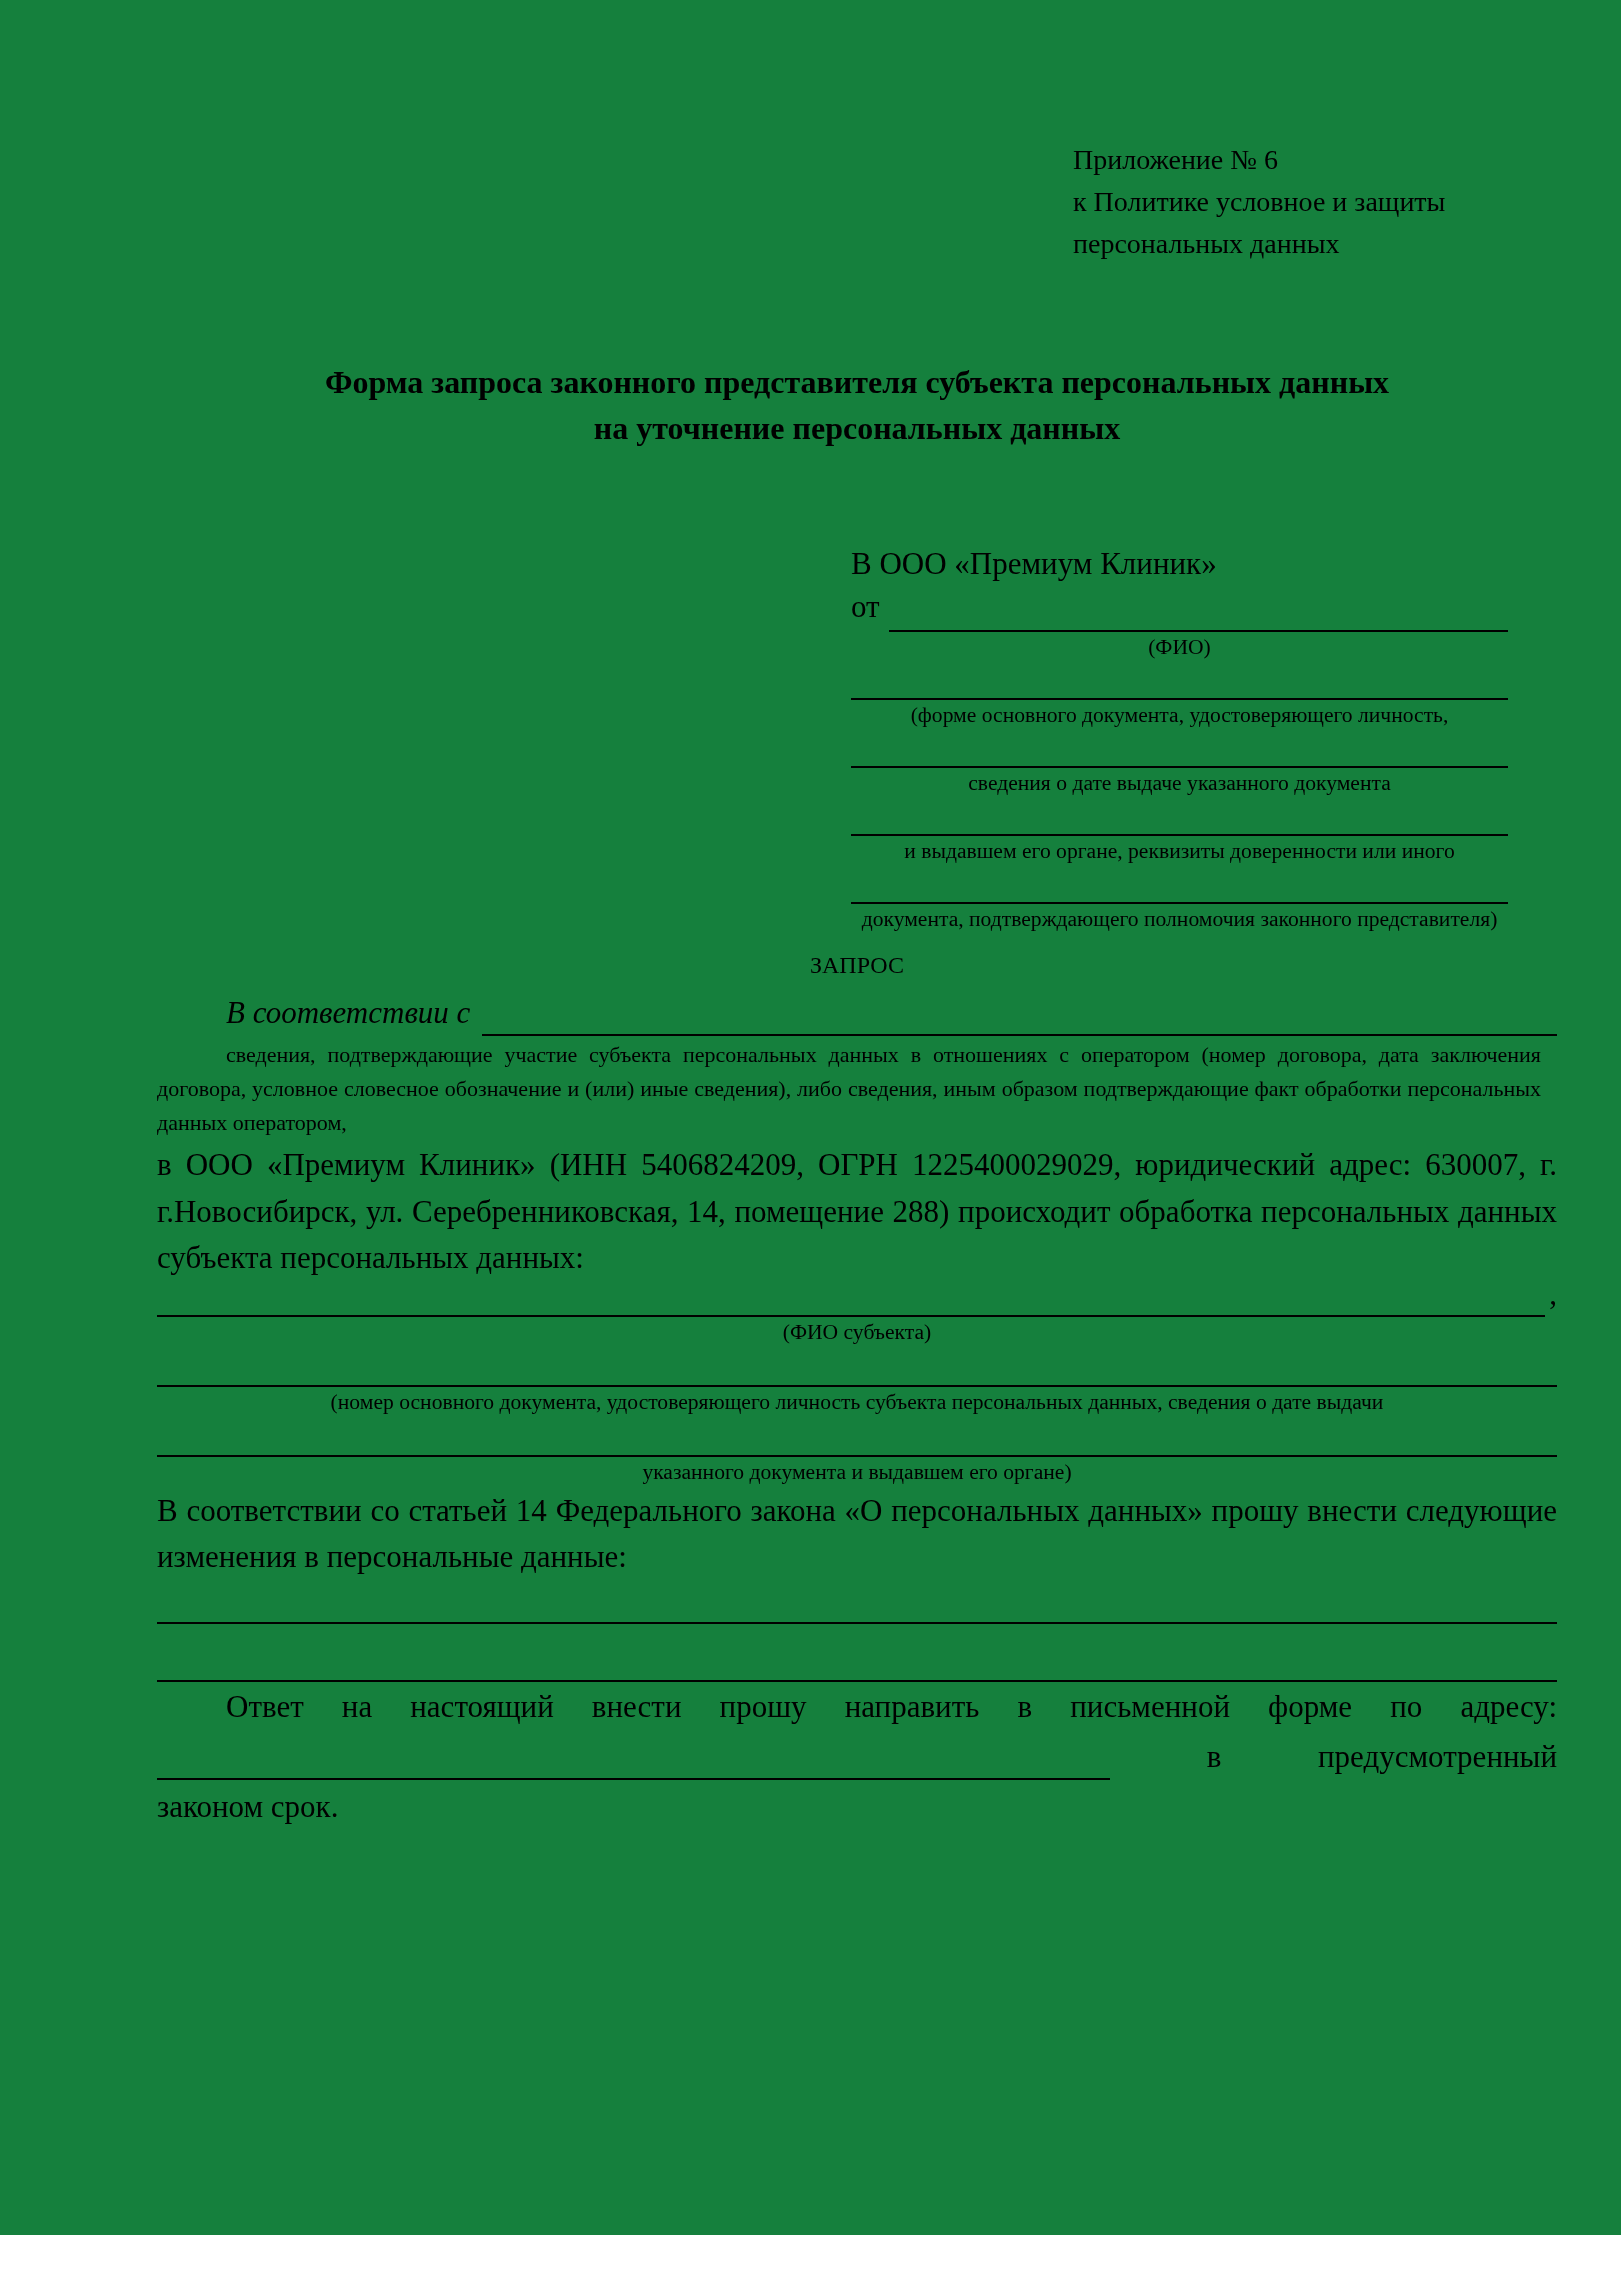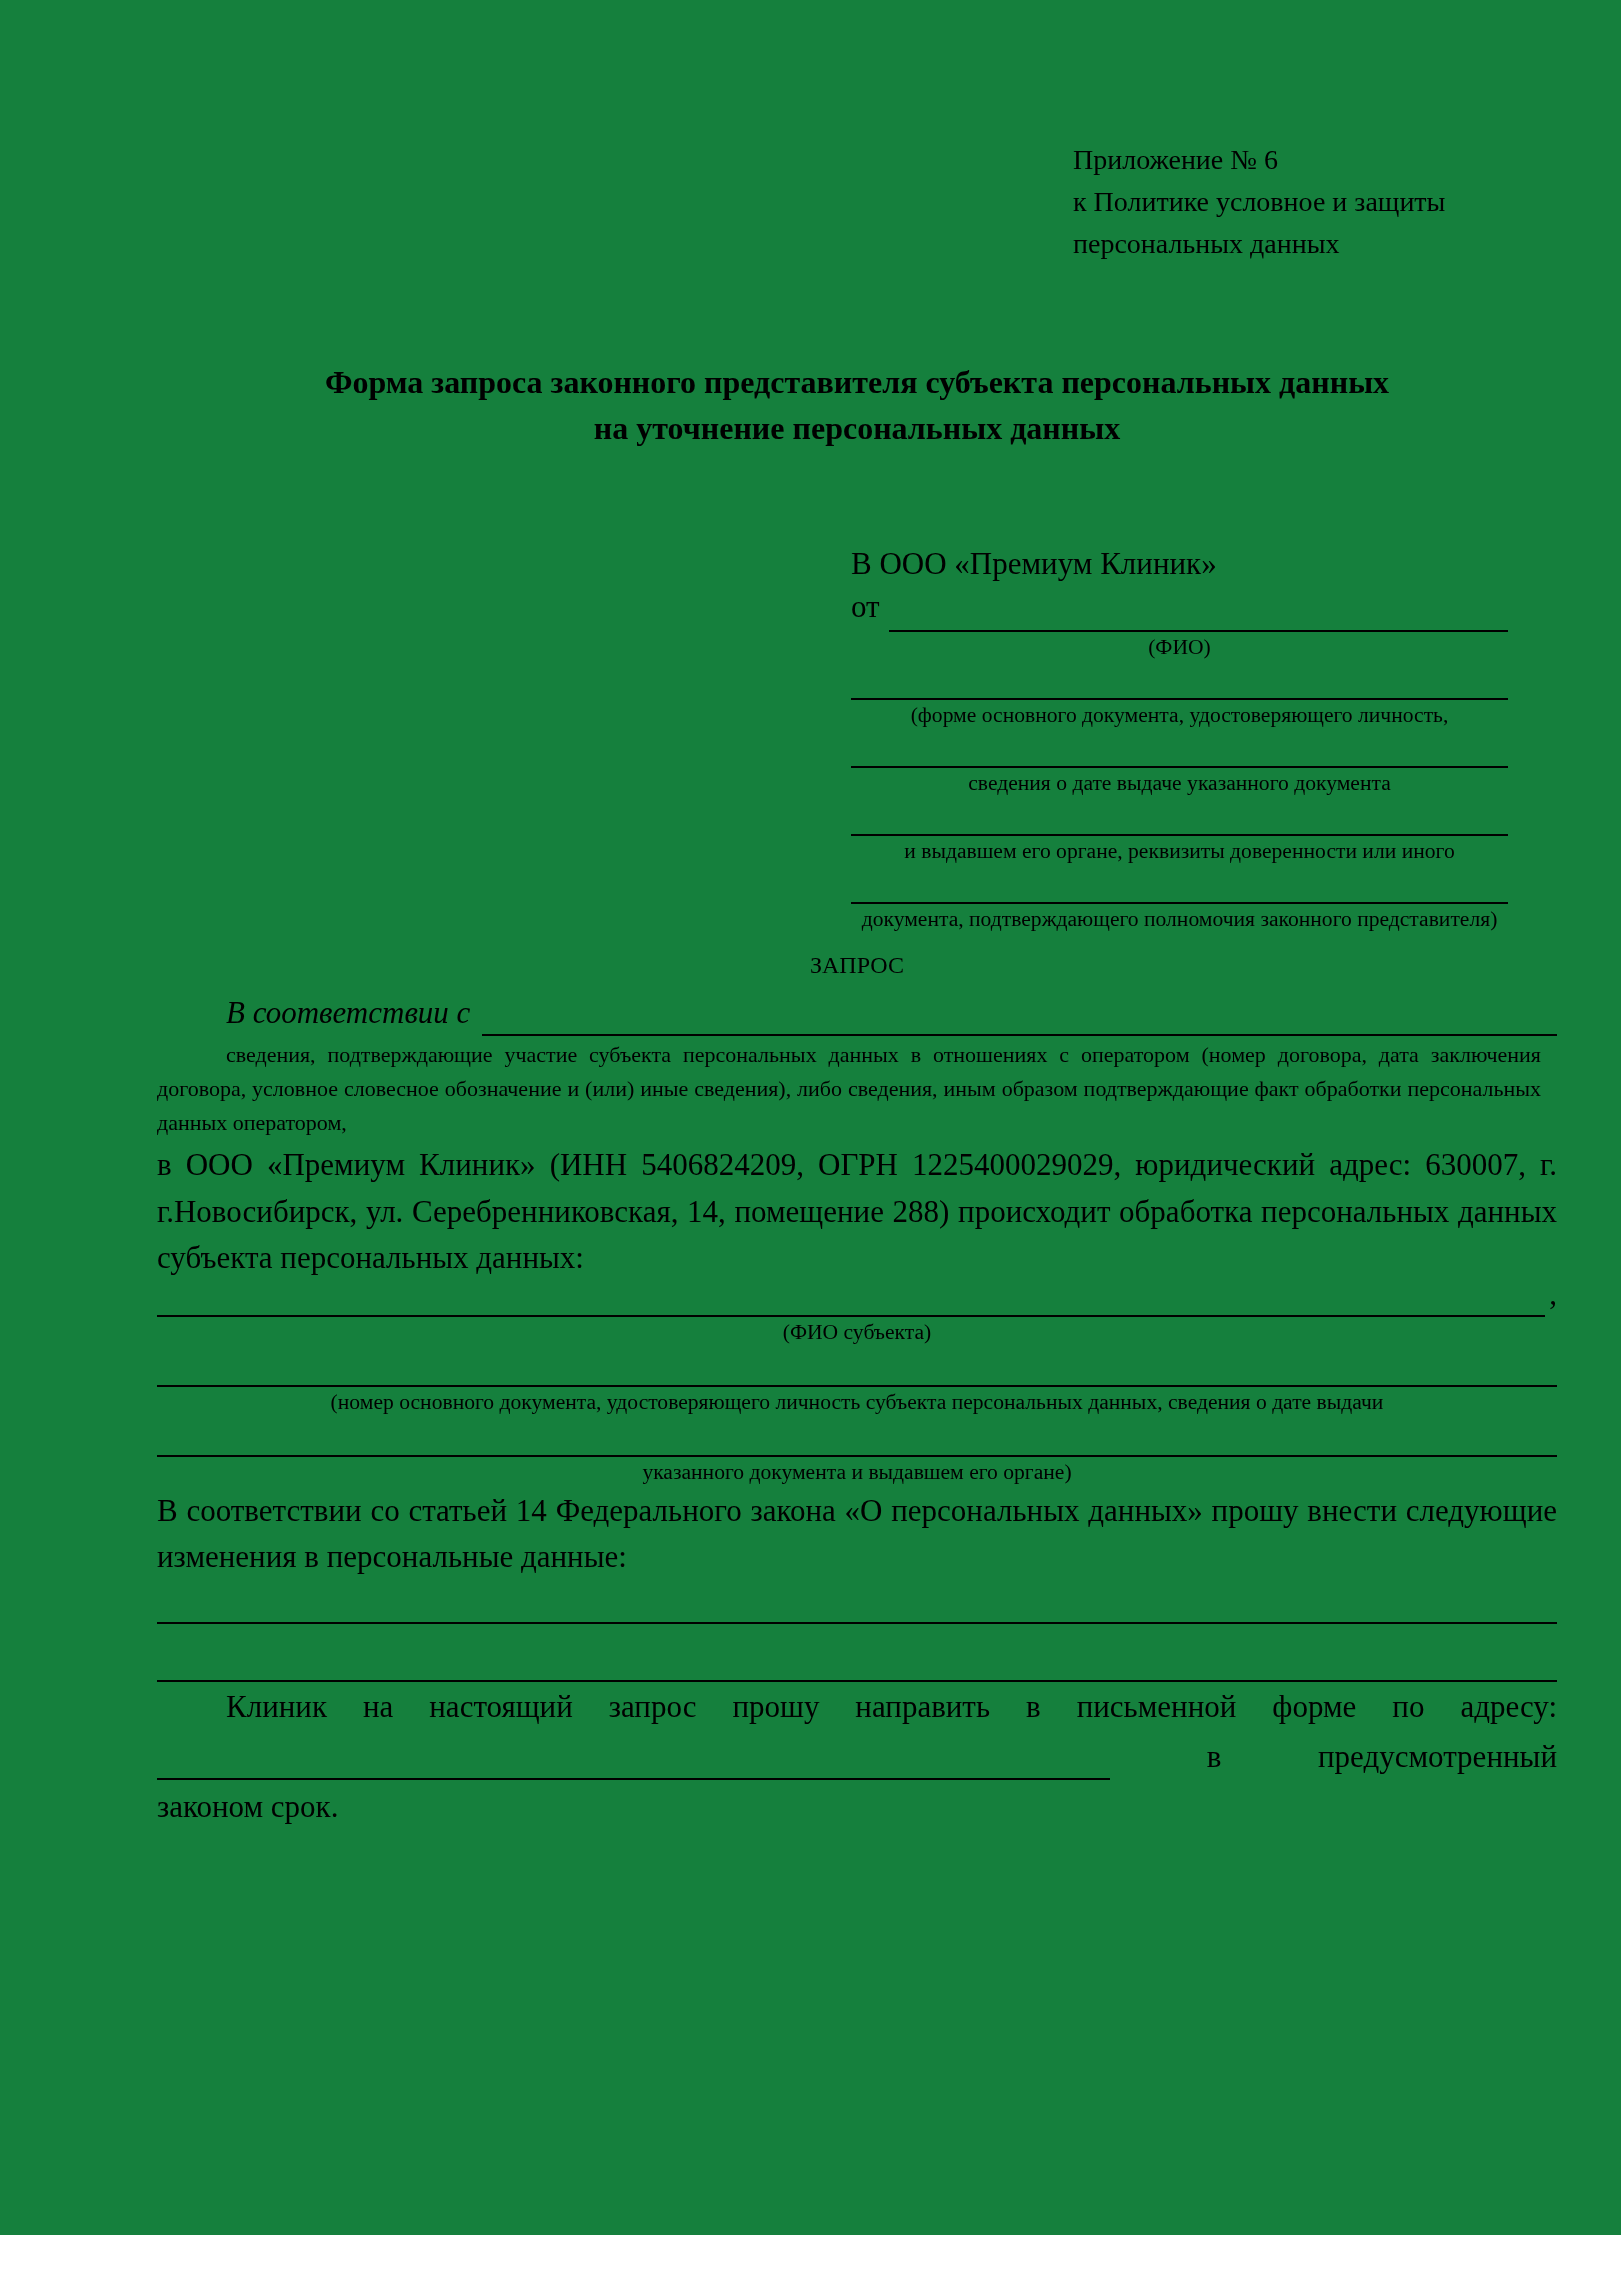--- a/index.html
+++ b/index.html
@@ -177,21 +177,21 @@
   <div class="caption">(номер основного документа, удостоверяющего личность субъекта персональных данных, сведения о дате выдачи</div>
 
   <div class="blank-row"></div>
   <div class="caption">указанного документа и выдавшем его органе)</div>
 
   <p class="body-par">В соответствии со статьей 14 Федерального закона «О персональных данных» прошу внести следующие изменения в персональные данные:</p>
 
   <div class="gap-line"></div>
   <div class="gap-line"></div>
 
-  <p class="body-par indent stretch-last">Клиник на настоящий запрос прошу направить в письменной форме по адресу:</p>
+  <p class="body-par indent stretch-last">Ответ на настоящий внести прошу направить в письменной форме по адресу:</p>
 
   <div class="reply-line2">
     <span class="addr-blank"></span>
     <span>в</span>
     <span>предусмотренный</span>
   </div>
 
   <p class="body-par reply-tail">законом срок.</p>
 
 

